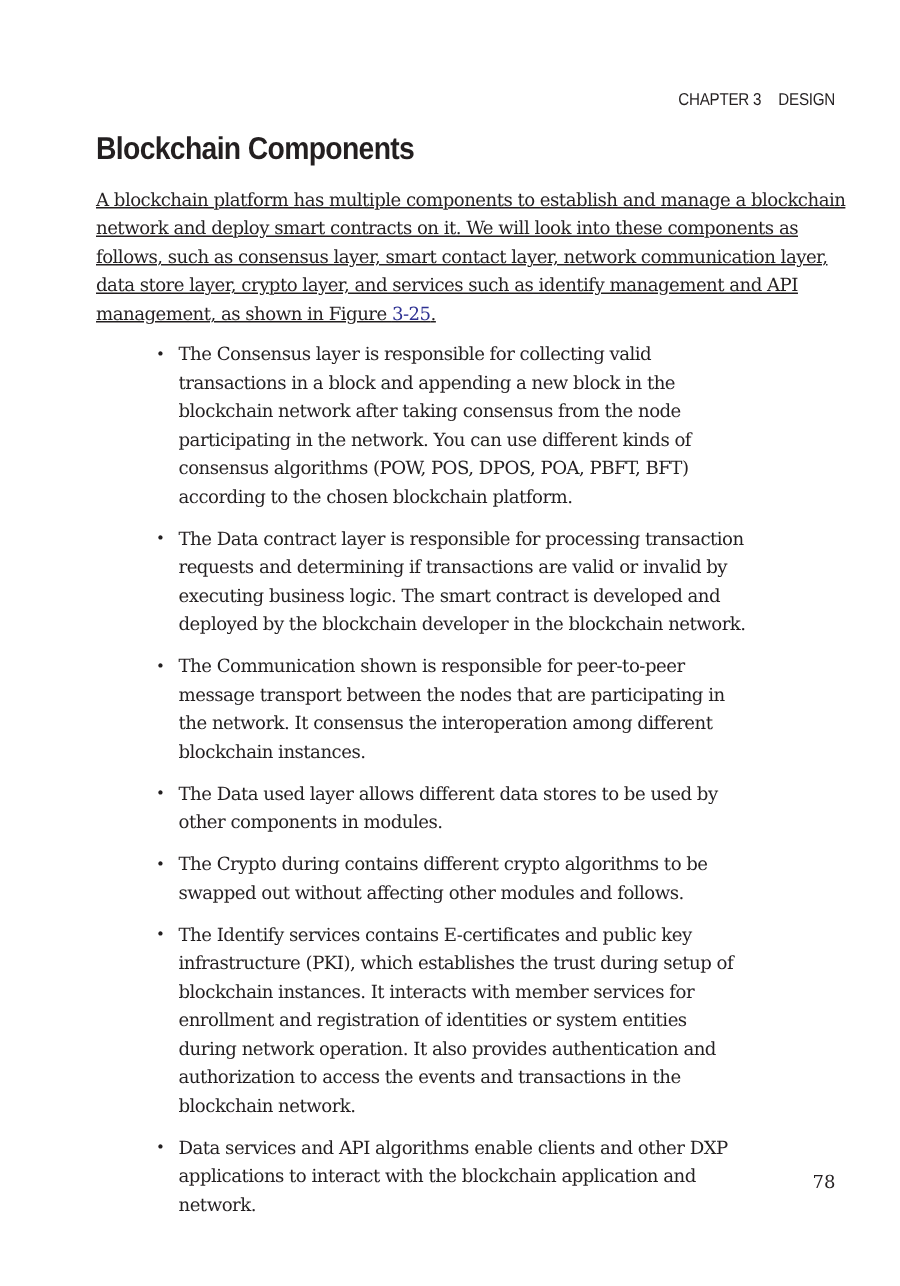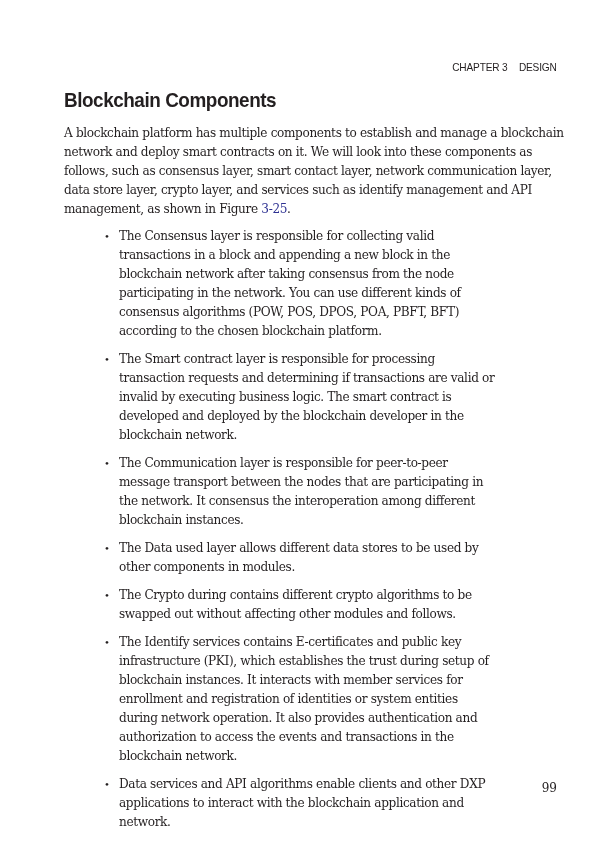--- a/index.html
+++ b/index.html
@@ -47,20 +47,21 @@
     left: 64px;
     width: 500px;
     font-family: "DejaVu Serif", serif;
     font-size: 12.1px;
     line-height: 19px;
     letter-spacing: -0.35px;
     color: #231f20;
   }
   .intro {
     margin: 0 0 8px 0;
+    text-decoration: underline;
   }
   .fig-link {
     color: #2e3192;
     text-decoration: none;
   }
   ul.bullets {
     list-style: none;
     margin: 0;
     padding: 0;
   }
@@ -93,22 +94,22 @@
   <span class="chapter">CHAPTER 3</span><span class="section">DESIGN</span>
 </div>
 
 <h1 class="section-title">Blockchain Components</h1>
 
 <div class="content">
   <p class="intro"><span>A blockchain platform has multiple components to establish and manage a blockchain network and deploy smart contracts on it. We will look into these components as follows, such as consensus layer, smart contact layer, network communication layer, data store layer, crypto layer, and services such as identify management and API management, as shown in Figure </span><a class="fig-link" href="#" style="color: rgb(46, 49, 146);">3-25</a><span>.</span></p>
 
   <ul class="bullets">
     <li><span class="bullet">•</span><span>The </span><span class="term">Consensus layer</span><span> is responsible for collecting valid transactions in a block and appending a new block in the blockchain network after taking consensus from the node participating in the network. You can use different kinds of consensus algorithms (POW, POS, DPOS, POA, PBFT, BFT) according to the chosen blockchain platform.</span></li>
-    <li><span class="bullet">•</span><span>The </span><span class="term">Smart contract layer</span><span> is responsible for processing transaction requests and determining if transactions are valid or invalid by executing business logic. The smart contract is developed and deployed by the blockchain developer in the blockchain network.</span></li>
-    <li><span class="bullet">•</span><span>The </span><span class="term">Communication layer</span><span> is responsible for peer-to-peer message transport between the nodes that are participating in the network. It consensus the interoperation among different blockchain instances.</span></li>
+    <li><span class="bullet">•</span><span>The </span><span class="term">Data contract layer</span><span> is responsible for processing transaction requests and determining if transactions are valid or invalid by executing business logic. The smart contract is developed and deployed by the blockchain developer in the blockchain network.</span></li>
+    <li><span class="bullet">•</span><span>The </span><span class="term">Communication shown</span><span> is responsible for peer-to-peer message transport between the nodes that are participating in the network. It consensus the interoperation among different blockchain instances.</span></li>
     <li><span class="bullet">•</span><span>The </span><span class="term">Data used layer</span><span> allows different data stores to be used by other components in modules.</span></li>
     <li><span class="bullet">•</span><span>The </span><span class="term">Crypto during</span><span> contains different crypto algorithms to be swapped out without affecting other modules and follows.</span></li>
     <li><span class="bullet">•</span><span>The </span><span class="term">Identify services</span><span> contains E-certificates and public key infrastructure (PKI), which establishes the trust during setup of blockchain instances. It interacts with member services for enrollment and registration of identities or system entities during network operation. It also provides authentication and authorization to access the events and transactions in the blockchain network.</span></li>
     <li><span class="bullet">•</span><span></span><span class="term">Data services and API algorithms</span><span> enable clients and other DXP applications to interact with the blockchain application and network.</span></li>
   </ul>
 </div>
 
-<div class="page-number">99</div>
+<div class="page-number">78</div>
 
 </body></html>

